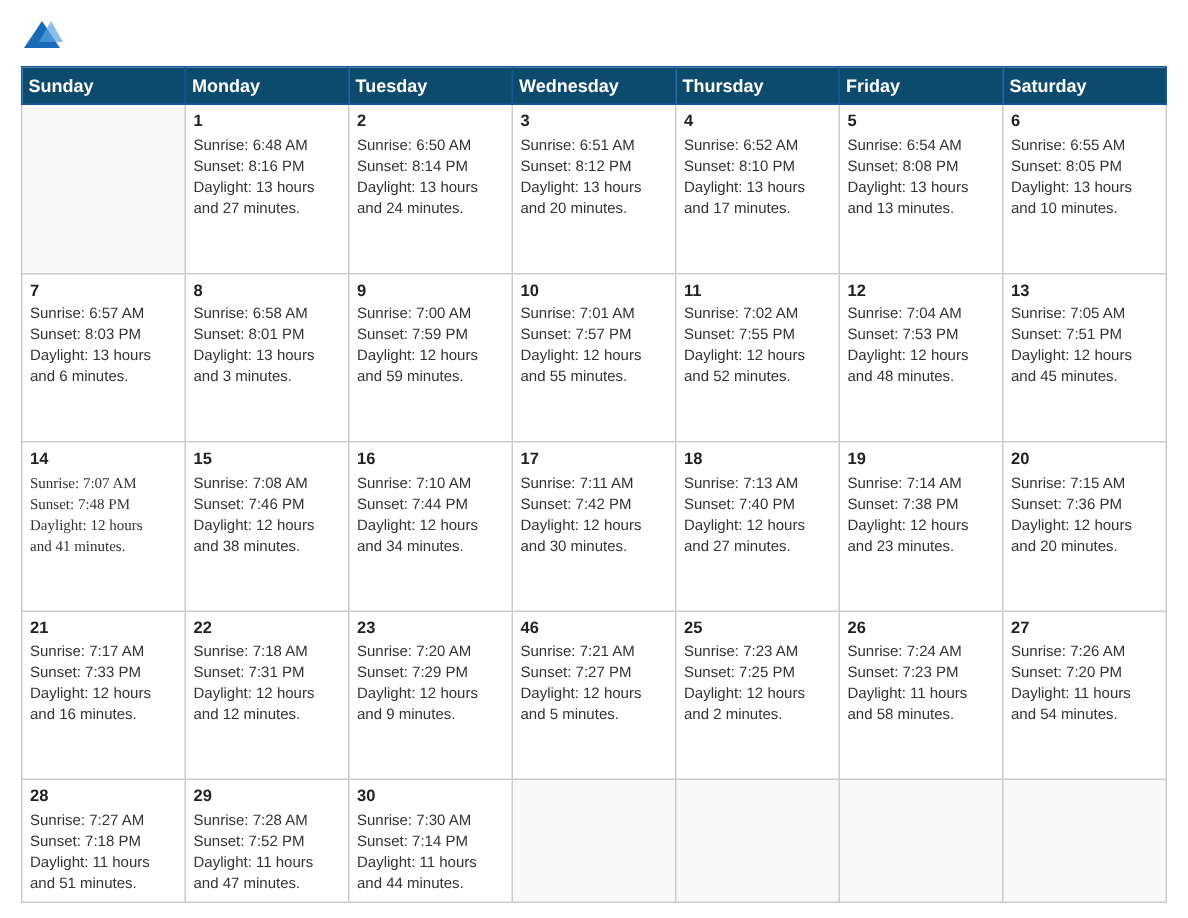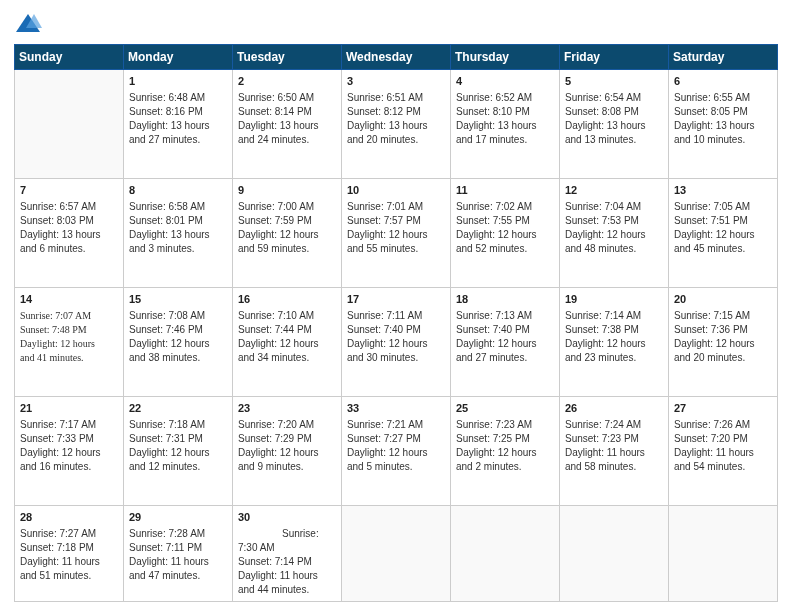--- a/index.html
+++ b/index.html
@@ -201,21 +201,21 @@
 and 41 minutes.</span></td>
           <td><span class="day-number">15</span><span class="day-info" style="white-space: pre-line;">Sunrise: 7:08 AM
 Sunset: 7:46 PM
 Daylight: 12 hours
 and 38 minutes.</span></td>
           <td><span class="day-number">16</span><span class="day-info" style="white-space: pre-line;">Sunrise: 7:10 AM
 Sunset: 7:44 PM
 Daylight: 12 hours
 and 34 minutes.</span></td>
           <td><span class="day-number">17</span><span class="day-info" style="white-space: pre-line;">Sunrise: 7:11 AM
-Sunset: 7:40 PM
+Sunset: 7:42 PM
 Daylight: 12 hours
 and 30 minutes.</span></td>
           <td><span class="day-number">18</span><span class="day-info" style="white-space: pre-line; text-align: right;">Sunrise: 7:13 AM
 Sunset: 7:40 PM
 Daylight: 12 hours
 and 27 minutes.</span></td>
           <td><span class="day-number">19</span><span class="day-info" style="white-space: pre-line;">Sunrise: 7:14 AM
 Sunset: 7:38 PM
 Daylight: 12 hours
 and 23 minutes.</span></td>
@@ -230,21 +230,21 @@
 Daylight: 12 hours
 and 16 minutes.</span></td>
           <td><span class="day-number">22</span><span class="day-info" style="white-space: pre-line;">Sunrise: 7:18 AM
 Sunset: 7:31 PM
 Daylight: 12 hours
 and 12 minutes.</span></td>
           <td><span class="day-number">23</span><span class="day-info" style="white-space: pre-line; text-align: center;">Sunrise: 7:20 AM
 Sunset: 7:29 PM
 Daylight: 12 hours
 and 9 minutes.</span></td>
-          <td><span class="day-number">33</span><span class="day-info" style="white-space: pre-line;">Sunrise: 7:21 AM
+          <td><span class="day-number">46</span><span class="day-info" style="white-space: pre-line;">Sunrise: 7:21 AM
 Sunset: 7:27 PM
 Daylight: 12 hours
 and 5 minutes.</span></td>
           <td><span class="day-number">25</span><span class="day-info" style="white-space: pre-line; text-align: right;">Sunrise: 7:23 AM
 Sunset: 7:25 PM
 Daylight: 12 hours
 and 2 minutes.</span></td>
           <td><span class="day-number">26</span><span class="day-info" style="white-space: pre-line;">Sunrise: 7:24 AM
 Sunset: 7:23 PM
 Daylight: 11 hours
@@ -253,24 +253,24 @@
 Sunset: 7:20 PM
 Daylight: 11 hours
 and 54 minutes.</span></td>
         </tr>
         <tr>
           <td><span class="day-number">28</span><span class="day-info" style="white-space: pre-line;">Sunrise: 7:27 AM
 Sunset: 7:18 PM
 Daylight: 11 hours
 and 51 minutes.</span></td>
           <td><span class="day-number">29</span><span class="day-info" style="white-space: pre-line;">Sunrise: 7:28 AM
-Sunset: 7:11 PM
+Sunset: 7:52 PM
 Daylight: 11 hours
 and 47 minutes.</span></td>
-          <td><span class="day-number">30</span><span class="day-info" style="white-space: pre-line; margin-left: 44px;">Sunrise: 7:30 AM
+          <td><span class="day-number">30</span><span class="day-info" style="white-space: pre-line;">Sunrise: 7:30 AM
 Sunset: 7:14 PM
 Daylight: 11 hours
 and 44 minutes.</span></td>
           <td class="empty-cell"></td>
           <td class="empty-cell"></td>
           <td class="empty-cell"></td>
           <td class="empty-cell"></td>
         </tr>
       </tbody>
   </table>

